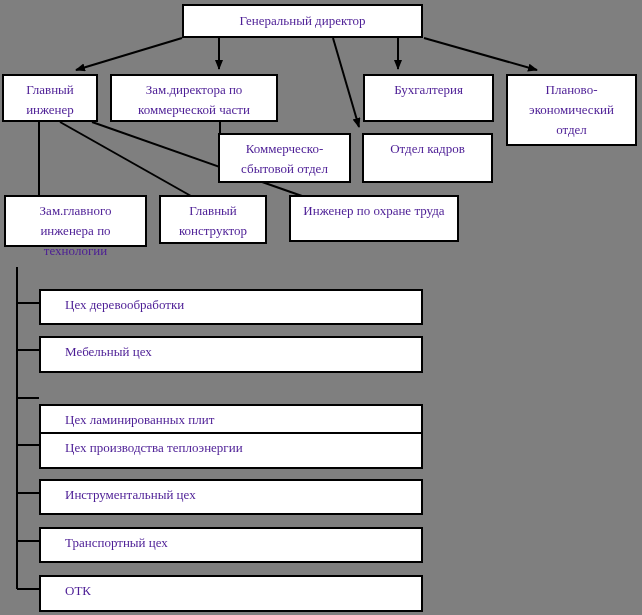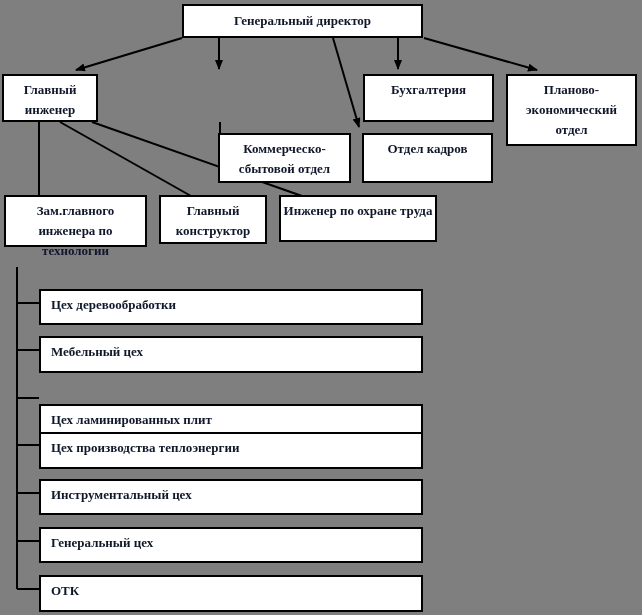--- a/index.html
+++ b/index.html
@@ -15,37 +15,37 @@
     position: absolute;
     left: 0; top: 0;
     width: 642px; height: 615px;
     pointer-events: none;
   }
   .node {
     position: absolute;
     box-sizing: border-box;
     background: #ffffff;
     border: 2px solid #000000;
-    font-weight: bold;
+    font-weight: normal;
     font-size: 13px;
     line-height: 20px;
-    color: #0f172a;
+    color: #4c1d95;
     text-align: center;
     white-space: pre-line;
     padding-top: 4px;
   }
   .node.vcenter {
     display: flex;
     align-items: center;
     justify-content: center;
     padding-top: 0;
   }
   .node.leftlab {
     text-align: left;
-    padding-left: 10px;
+    padding-left: 24px;
   }
 </style>
 </head>
 <body>
 
 <div class="canvas">
 
   <svg class="lines" viewBox="0 0 642 615" xmlns="http://www.w3.org/2000/svg">
     <defs>
       <marker id="ah" markerWidth="11" markerHeight="9" refX="9" refY="4" orient="auto" markerUnits="userSpaceOnUse">
@@ -73,48 +73,50 @@
     <line x1="17" y1="493" x2="39" y2="493" stroke="#000" stroke-width="2"></line>
     <line x1="17" y1="541" x2="39" y2="541" stroke="#000" stroke-width="2"></line>
     <line x1="17" y1="589" x2="39" y2="589" stroke="#000" stroke-width="2"></line>
   </svg>
 
   <div class="node vcenter" style="left:182px;top:4px;width:241px;height:34px">Генеральный директор</div>
 
   <div class="node" style="left:2px;top:74px;width:96px;height:48px">Главный
 инженер</div>
 
+  <div class="node" style="left:110px;top:74px;width:168px;height:48px">Зам.директора по
+коммерческой части</div>
 
   <div class="node" style="left:363px;top:74px;width:131px;height:48px">Бухгалтерия</div>
 
   <div class="node" style="left:506px;top:74px;width:131px;height:72px">Планово-
 экономический
 отдел</div>
 
   <div class="node" style="left:218px;top:133px;width:133px;height:50px">Коммерческо-
 сбытовой отдел</div>
 
   <div class="node" style="left:362px;top:133px;width:131px;height:50px">Отдел кадров</div>
 
   <div class="node" style="left:4px;top:195px;width:143px;height:52px">Зам.главного
 инженера по
 технологии</div>
 
   <div class="node" style="left:159px;top:195px;width:108px;height:49px">Главный
 конструктор</div>
 
-  <div class="node" style="left:279px;top:195px;width:158px;height:47px">Инженер по охране труда</div>
+  <div class="node" style="left:289px;top:195px;width:170px;height:47px">Инженер по охране труда</div>
 
   <div class="node leftlab" style="left:39px;top:289px;width:384px;height:36px">Цех деревообработки</div>
 
   <div class="node leftlab" style="left:39px;top:336px;width:384px;height:37px">Мебельный цех</div>
 
   <div class="node leftlab" style="left:39px;top:404px;width:384px;height:36px">Цех ламинированных плит</div>
 
   <div class="node leftlab" style="left:39px;top:479px;width:384px;height:36px">Инструментальный цех</div>
 
   <div class="node leftlab" style="left:39px;top:432px;width:384px;height:37px">Цех производства теплоэнергии</div>
 
-  <div class="node leftlab" style="left:39px;top:527px;width:384px;height:36px">Генеральный цех</div>
+  <div class="node leftlab" style="left:39px;top:527px;width:384px;height:36px">Транспортный цех</div>
 
   <div class="node leftlab" style="left:39px;top:575px;width:384px;height:37px">ОТК</div>
 
 </div>
 
 </body></html>

